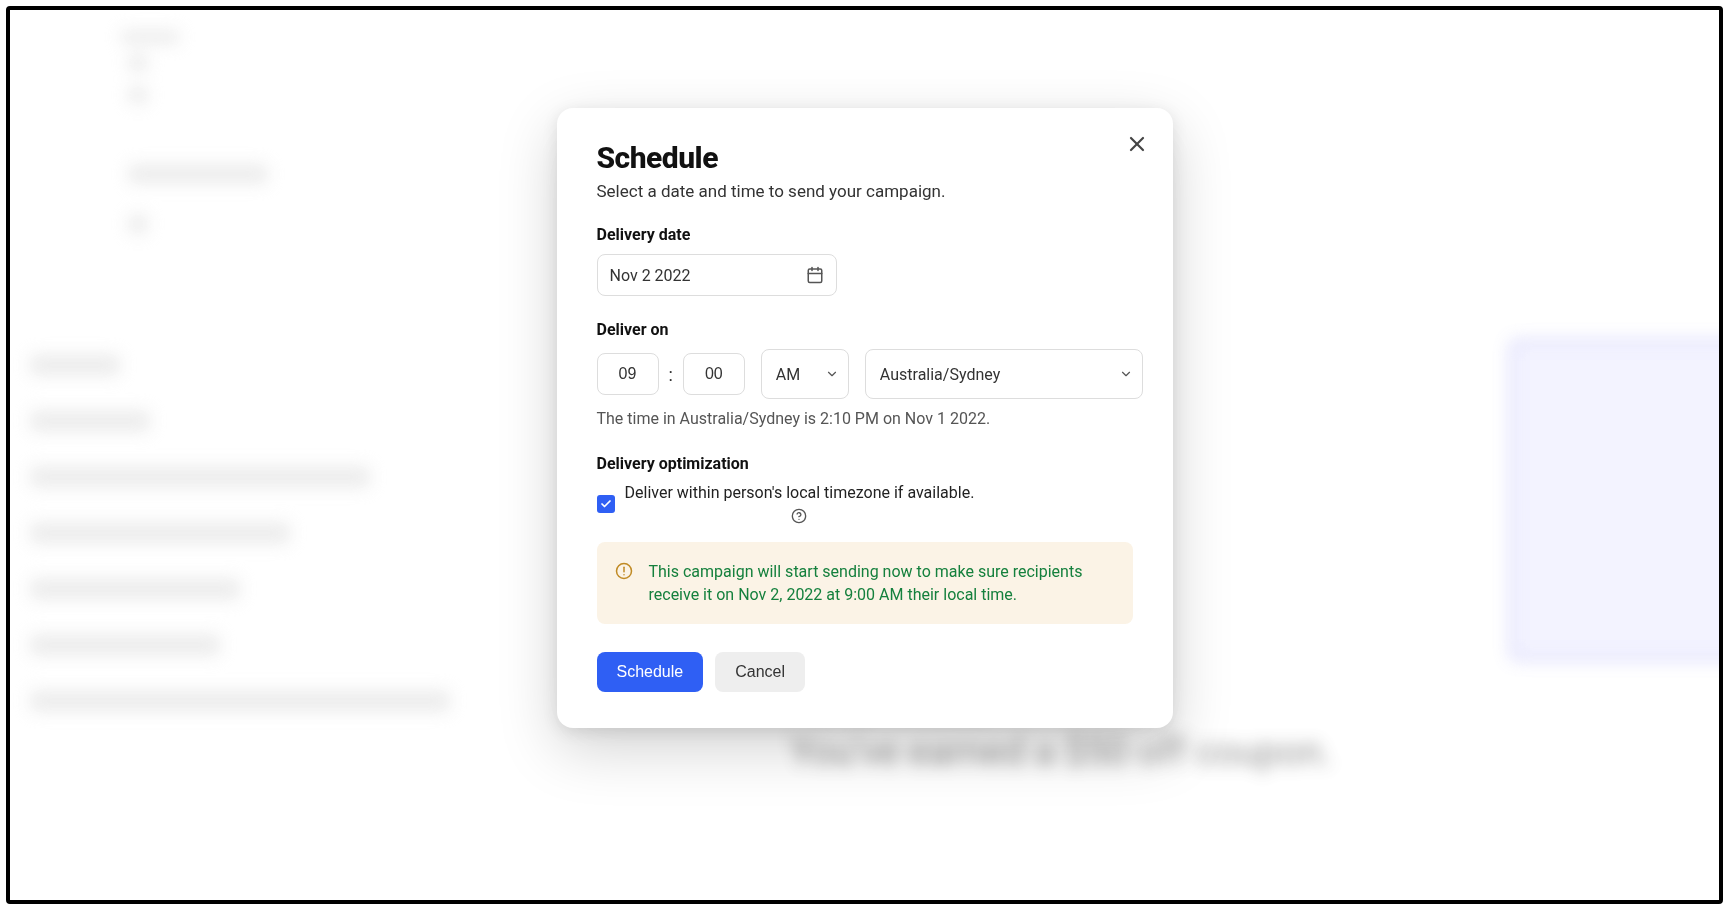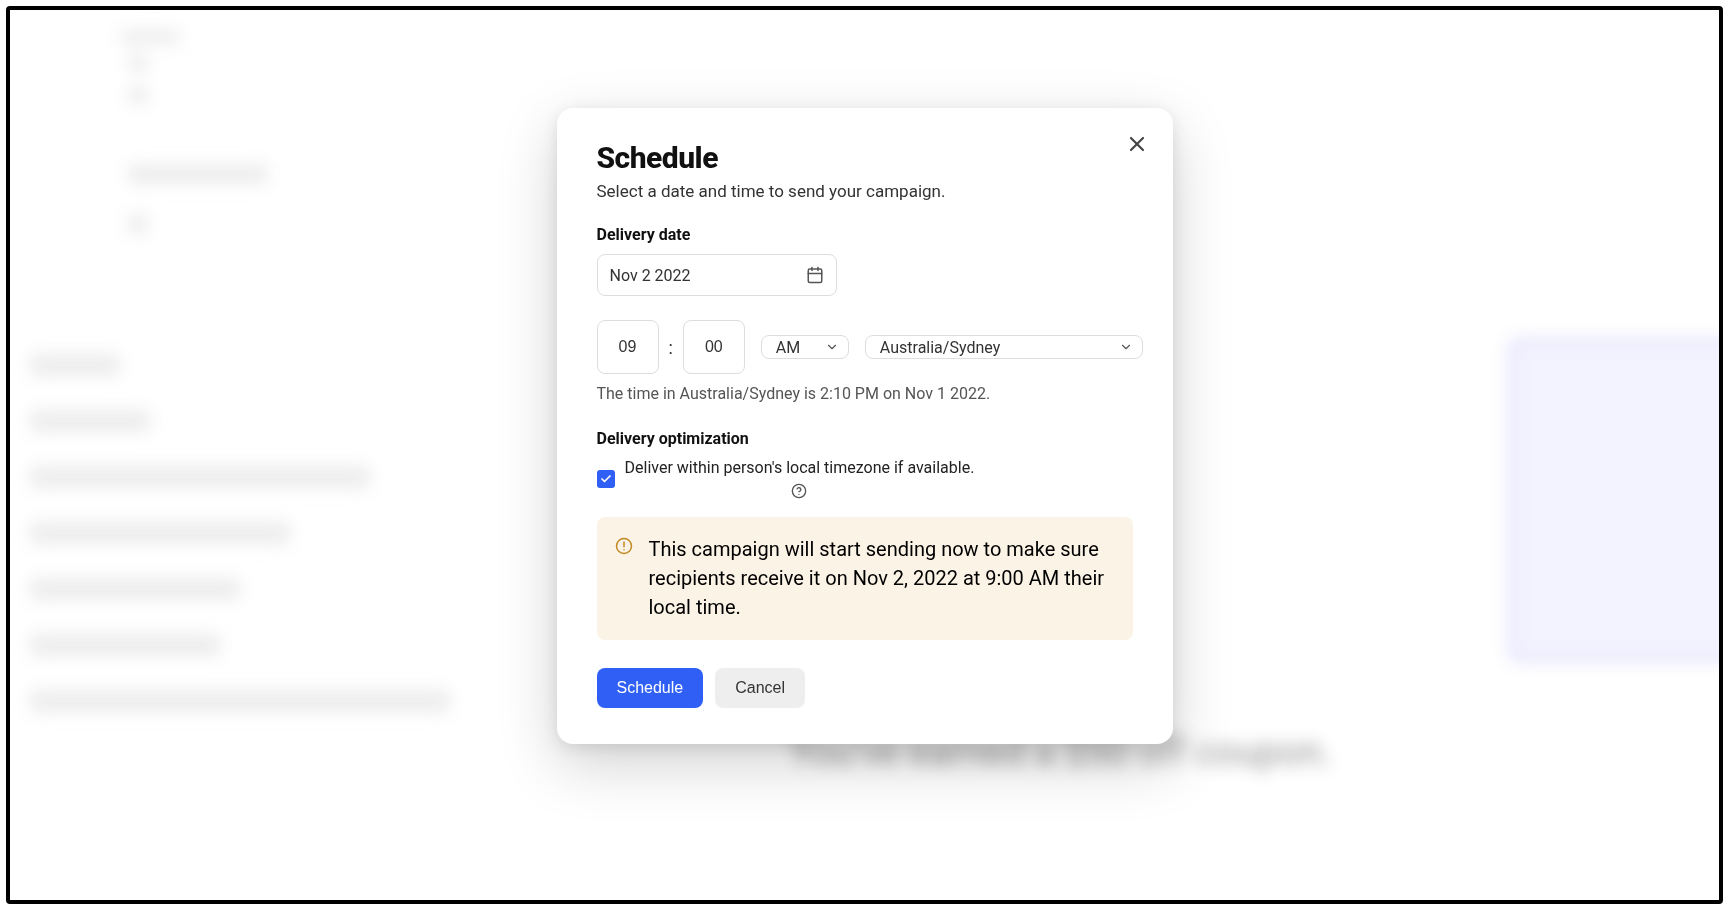--- a/index.html
+++ b/index.html
@@ -120,40 +120,40 @@
       color: #555;
     }
     .time-row {
       display: flex;
       align-items: center;
       gap: 8px;
       margin-bottom: 10px;
     }
     .time-input {
       width: 62px;
-      height: 54px;
+      height: 42px;
       border: 1px solid #ddd;
       border-radius: 8px;
       text-align: center;
       font-size: 16px;
       color: #333;
       background: #fff;
     }
     .time-colon {
       font-size: 18px;
       color: #333;
       padding: 0 2px;
     }
     .select-wrap {
       position: relative;
       display: inline-flex;
       align-items: center;
     }
     .select-wrap .sel {
-      height: 24px;
+      height: 50px;
       border: 1px solid #ddd;
       border-radius: 8px;
       padding: 0 32px 0 14px;
       font-size: 16px;
       color: #333;
       background: #fff;
       appearance: none;
       cursor: pointer;
     }
     .select-wrap .chev {
@@ -204,22 +204,22 @@
       position: relative;
       margin-bottom: 28px;
     }
     .alert-icon {
       position: absolute;
       left: 18px;
       top: 20px;
       color: #c08a24;
     }
     .alert-text {
-      font-size: 20px;
-      color: #000000;
+      font-size: 16px;
+      color: #15803d;
       line-height: 1.45;
     }
     .button-row {
       display: flex;
       gap: 12px;
     }
     .btn {
       height: 40px;
       padding: 0 20px;
       border-radius: 8px;
@@ -280,20 +280,21 @@
       <div class="date-input">
         <span>Nov 2 2022</span>
         <svg width="18" height="18" viewBox="0 0 24 24" fill="none" stroke="currentColor" stroke-width="2" stroke-linecap="round" stroke-linejoin="round">
             <rect x="3" y="4" width="18" height="18" rx="2"></rect>
             <line x1="16" y1="2" x2="16" y2="6"></line>
             <line x1="8" y1="2" x2="8" y2="6"></line>
             <line x1="3" y1="10" x2="21" y2="10"></line>
           </svg>
       </div>
 
+      <div class="field-label">Deliver on</div>
       <div class="time-row">
         <input class="time-input" value="09" style="">
         <span class="time-colon">:</span>
         <input class="time-input" value="00" style="">
         <span style="width:6px;"></span>
         <div class="select-wrap">
           <div class="sel ampm-sel" style="display:flex;align-items:center;">AM</div>
           <svg class="chev" width="14" height="14" viewBox="0 0 24 24" fill="none" stroke="currentColor" stroke-width="2" stroke-linecap="round" stroke-linejoin="round">
               <polyline points="6 9 12 15 18 9"></polyline>
             </svg>

